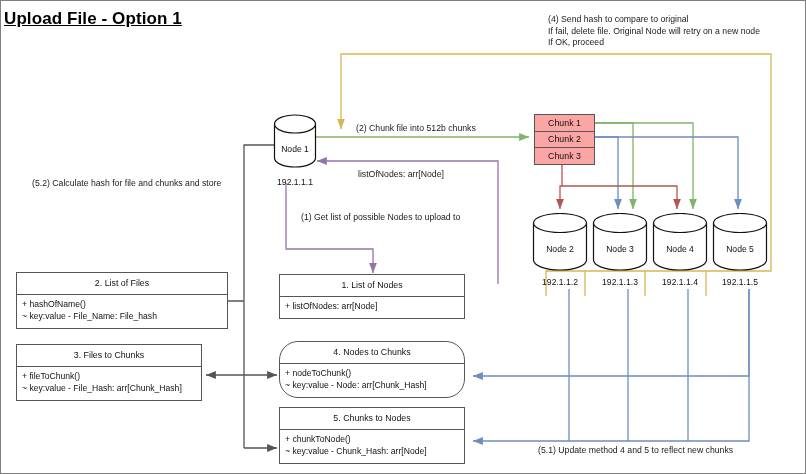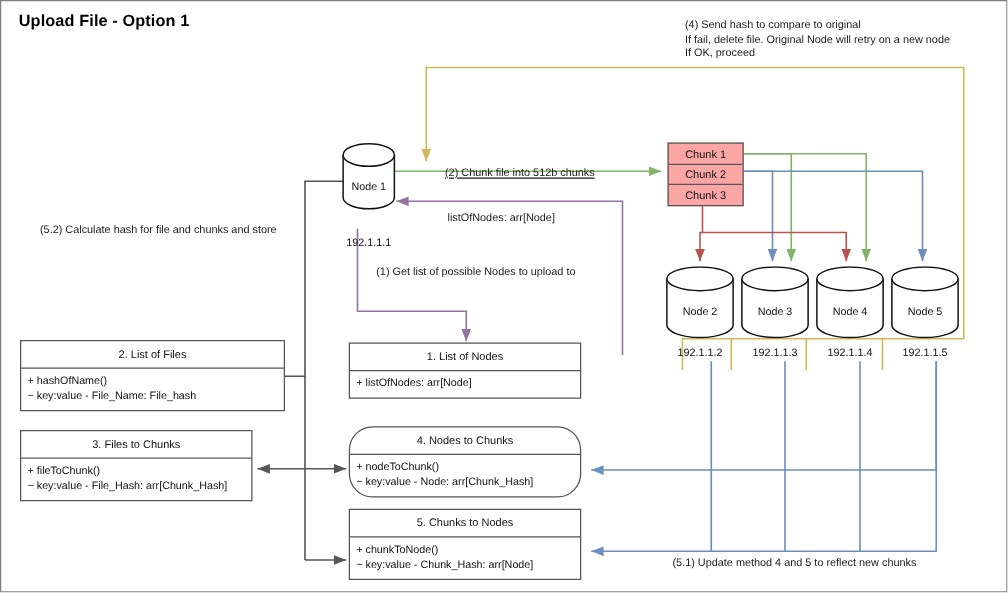--- a/index.html
+++ b/index.html
@@ -18,25 +18,26 @@
     box-sizing:border-box;
   }
   svg#wires{
     position:absolute;
     left:0; top:0;
     width:806px; height:474px;
     pointer-events:none;
   }
   .ttl{
     position:absolute;
-    left:14px; top:8px;
-    font-size:13px;
+    left:3px; top:8px;
+    font-size:17px;
     font-weight:bold;
     color:#000;
     letter-spacing:0.1px;
+    text-decoration:underline;
   }
   .note{
     position:absolute;
     font-size:8.7px;
     color:#1a1a1a;
     line-height:11.6px;
     white-space:pre;
   }
   
   .cbox{
@@ -157,38 +158,38 @@
       <path d="M687,288 L687,440" stroke="#6c8ebf" stroke-width="1.3"></path>
 
     </g>
   </svg>
 
   <div class="note" style="left:547px; top:13px;">(4) Send hash to compare to original
 If fail, delete file. Original Node will retry on a new node
 If OK, proceed</div>
 
 
-  <div class="note" style="left:355px; top:132px;text-decoration:underline;">(2) Chunk file into 512b chunks</div>
+  <div class="note" style="left:355px; top:122px;">(2) Chunk file into 512b chunks</div>
 
   <div class="note" style="left:357px; top:168px;">listOfNodes: arr[Node]</div>
 
   <div class="note" style="left:300px; top:211px;">(1) Get list of possible Nodes to upload to</div>
 
   <div class="note" style="left:31px; top:177px;">(5.2) Calculate hash for file and chunks and store</div>
 
   <div class="note" style="left:537px; top:444px;">(5.1) Update method 4 and 5 to reflect new chunks</div>
 
   <div class="cyl" style="left:272px; top:113px; width:44px; height:54px;">
     <svg width="44" height="54" viewBox="0 0 44 54">
       <path d="M1.5,10 L1.5,44 A20.5,9 0 0 0 42.5,44 L42.5,10" fill="#ffffff" stroke="#111111" stroke-width="1.2"></path>
       <ellipse cx="22" cy="10" rx="20.5" ry="9" fill="#ffffff" stroke="#111111" stroke-width="1.2"></ellipse>
     </svg>
     <div class="lbl" style="top:30px;">Node 1</div>
   </div>
-  <div class="ip" style="left:264px; top:188px; width:60px;">192.1.1.1</div>
+  <div class="ip" style="left:264px; top:176px; width:60px;">192.1.1.1</div>
 
   <div class="chunks" style="left:533px; top:113px; width:61px;">
     <div class="row">Chunk 1</div>
     <div class="row">Chunk 2</div>
     <div class="row">Chunk 3</div>
   </div>
 
   <div class="cyl" style="left:531px; top:212px; width:56px; height:58px;">
     <svg width="56" height="58" viewBox="0 0 56 58">
       <path d="M1.5,10 L1.5,47 A26.5,10 0 0 0 54.5,47 L54.5,10" fill="#ffffff" stroke="#111111" stroke-width="1.2"></path>

